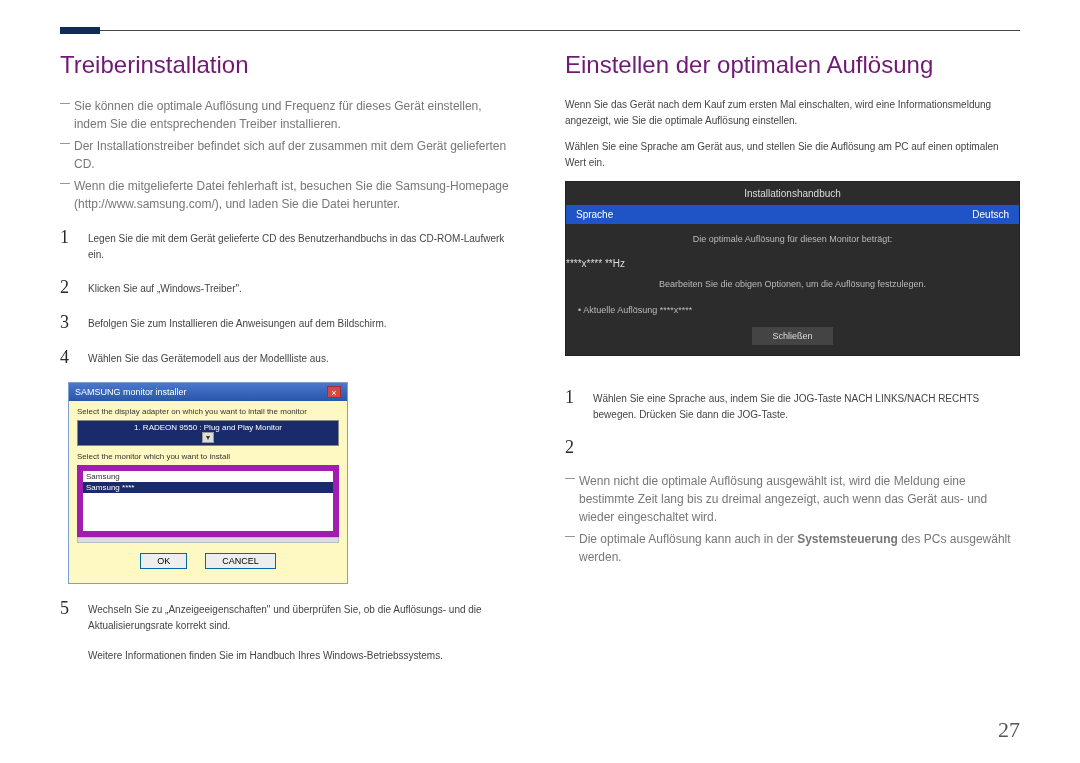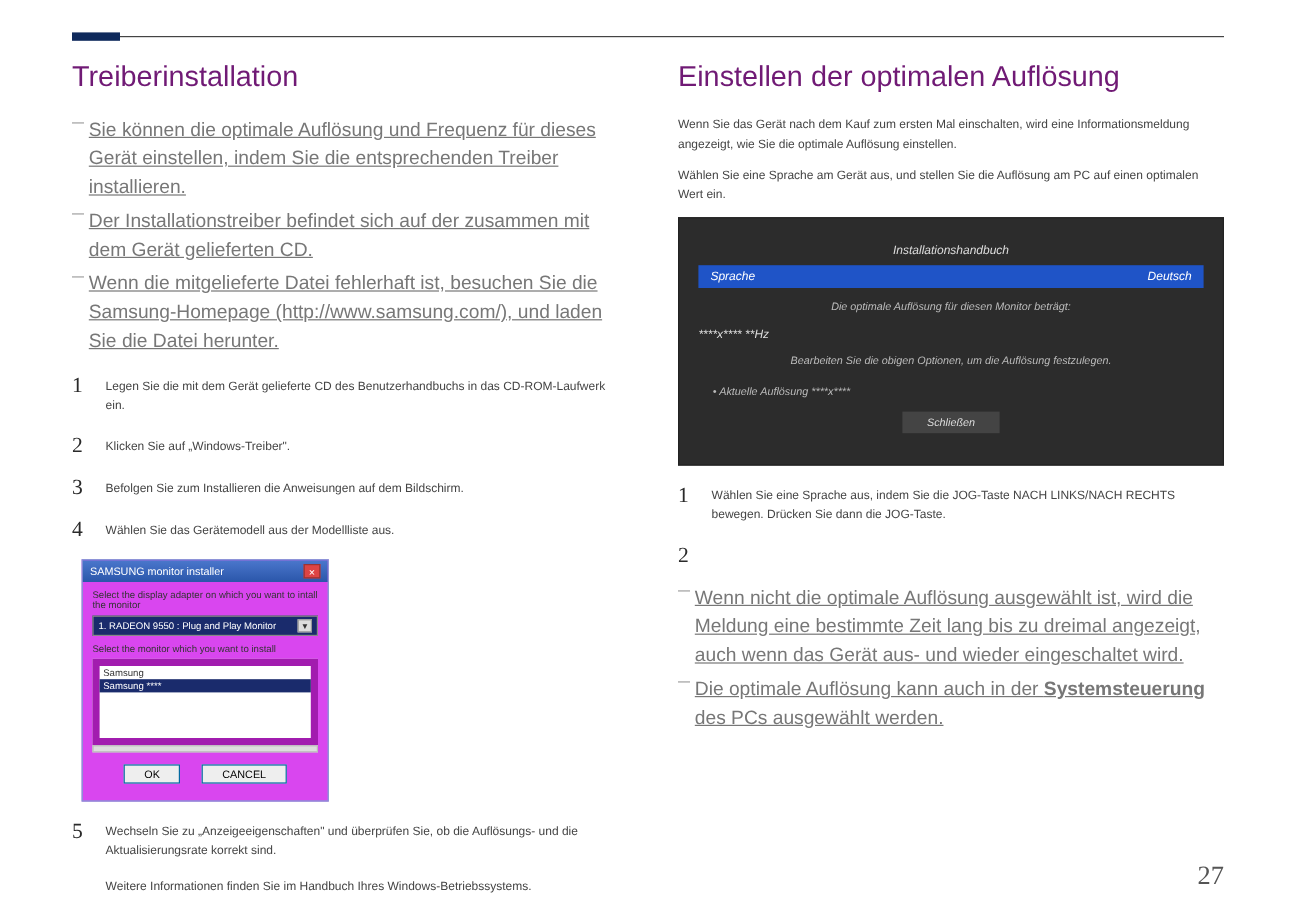--- a/index.html
+++ b/index.html
@@ -39,27 +39,26 @@
   color: #701a75;
   font-weight: 400;
   font-size: 24px;
   margin-bottom: 18px;
 }
 .dash-list {
   list-style: none;
   margin-bottom: 14px;
 }
 .dash-list li {
-  font-size: 16px;
+  font-size: 12px;
   color: #777;
   line-height: 1.5;
   margin-bottom: 4px;
   padding-left: 14px;
   position: relative;
-  text-decoration: underline;
 }
 .dash-list li::before {
   content: "―";
   position: absolute;
   left: 0;
   top: -2px;
   font-size: 10px;
   color: #777;
 }
 .num-list {
@@ -84,26 +83,26 @@
   line-height: 1.6;
   padding-top: 4px;
 }
 .para {
   font-size: 10px;
   color: #444;
   line-height: 1.6;
   margin-bottom: 10px;
 }
 .installer-img {
-  width: 206px;
+  width: 280px;
   margin-left: 8px;
   margin-bottom: 14px;
   border: 1px solid #7b9fd1;
   font-size: 9px;
-  background: #d946ef;
+  background: #fef9c3;
 }
 .installer-titlebar {
   background: linear-gradient(#4b77cc,#2a56aa);
   color: #fff;
   padding: 3px 6px;
   display: flex;
   justify-content: space-between;
   align-items: center;
 }
 .installer-close {
@@ -127,20 +126,21 @@
 .installer-dropdown {
   background: #1a2b6c;
   color: #fff;
   padding: 2px 4px;
   font-size: 8px;
   display: flex;
   justify-content: space-between;
   align-items: center;
   border: 1px solid #888;
   margin-bottom: 6px;
+  flex-direction: column;
 }
 .installer-dropdown .arrow {
   background: #ddd;
   color: #333;
   width: 12px;
   text-align: center;
   border: 1px solid #999;
 }
 .installer-listbox {
   background: #fff;
@@ -160,24 +160,23 @@
 .installer-buttons .btn {
   border: 1px solid #0369a1;
   background: #eee;
   padding: 2px 16px;
   font-size: 9px;
 }
 .osd-box {
   background: #2c2c2c;
   color: #ccc;
   font-size: 10px;
-  padding: 16px;
-  margin-bottom: 14px;
+  padding: 0;
+  margin-bottom: 31px;
   border: 1px solid #222;
-  font-style: italic;
 }
 .osd-title {
   text-align: center;
   padding: 6px 0;
   font-size: 10px;
   color: #ddd;
 }
 .osd-lang {
   background: #1f54c7;
   color: #fff;

